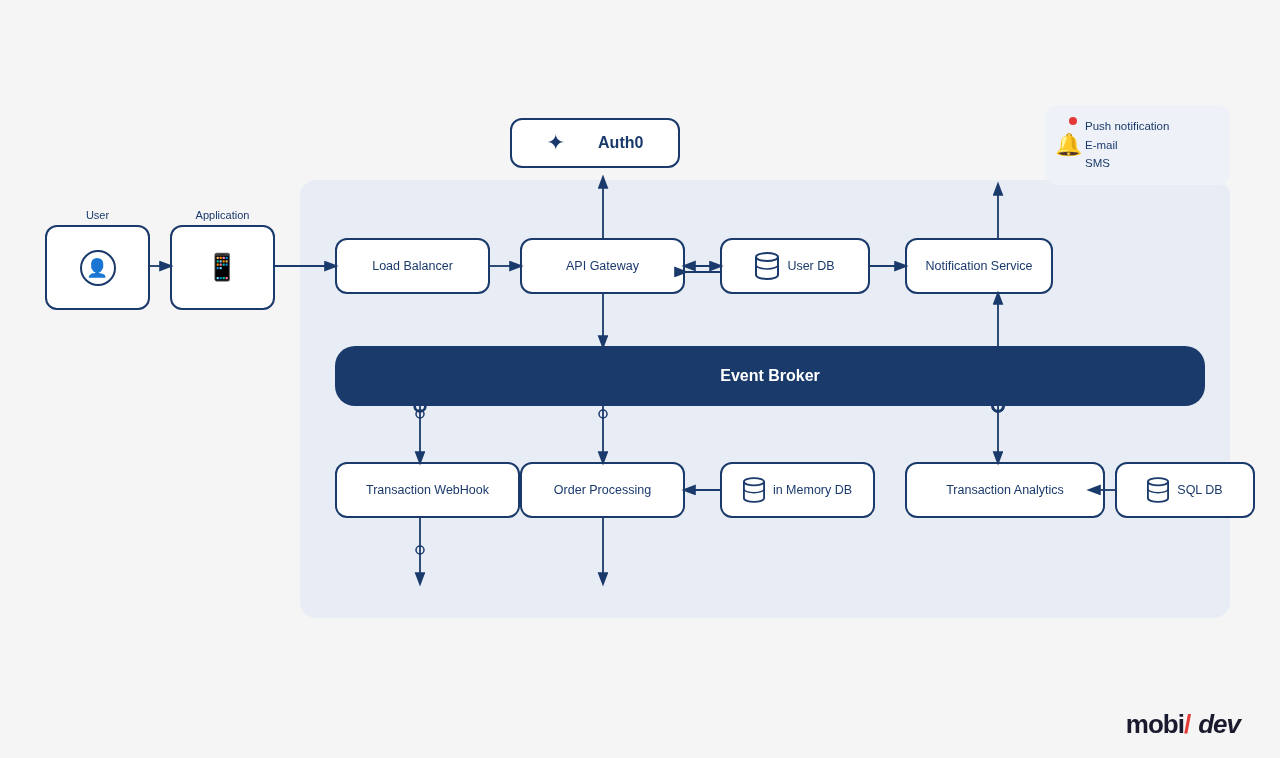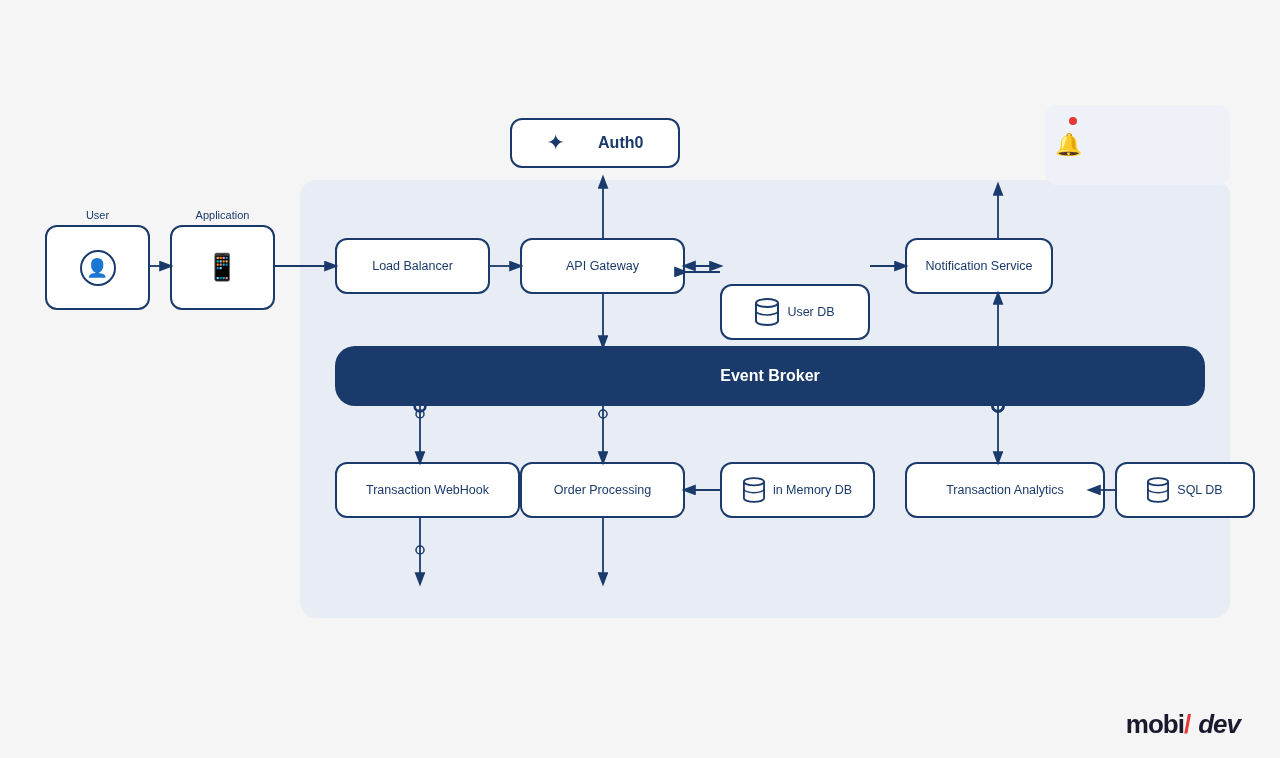--- a/index.html
+++ b/index.html
@@ -124,21 +124,20 @@
       width: 165px;
       height: 56px;
     }
 
     .node-userdb {
       top: 208px;
       left: 700px;
       width: 150px;
       height: 56px;
       gap: 8px;
-      margin-top: 46px;
     }
 
     .node-notif {
       top: 208px;
       left: 885px;
       width: 148px;
       height: 56px;
     }
 
     .node-event-broker {
@@ -292,20 +291,25 @@
   <div class="main-container"></div>
 
   <div class="auth0-box node">
     <span class="auth0-star">✦</span>
     <span class="auth0-text">Auth0</span>
   </div>
 
   <div class="notification-info-box">
     <span class="notif-bell">🔔</span>
     <div class="notif-dot"></div>
+    <div class="notif-text">
+      <div>Push notification</div>
+      <div>E-mail</div>
+      <div>SMS</div>
+    </div>
   </div>
 
   <div class="node node-user">
     <div class="icon-user">👤</div>
     <span class="label-badge" style="top:-18px; left:50%; transform:translateX(-50%); white-space:nowrap;">User</span>
   </div>
 
   <div class="node node-app">
     <span class="icon-phone">📱</span>
     <span class="label-badge" style="top:-18px; left:50%; transform:translateX(-50%); white-space:nowrap;">Application</span>

